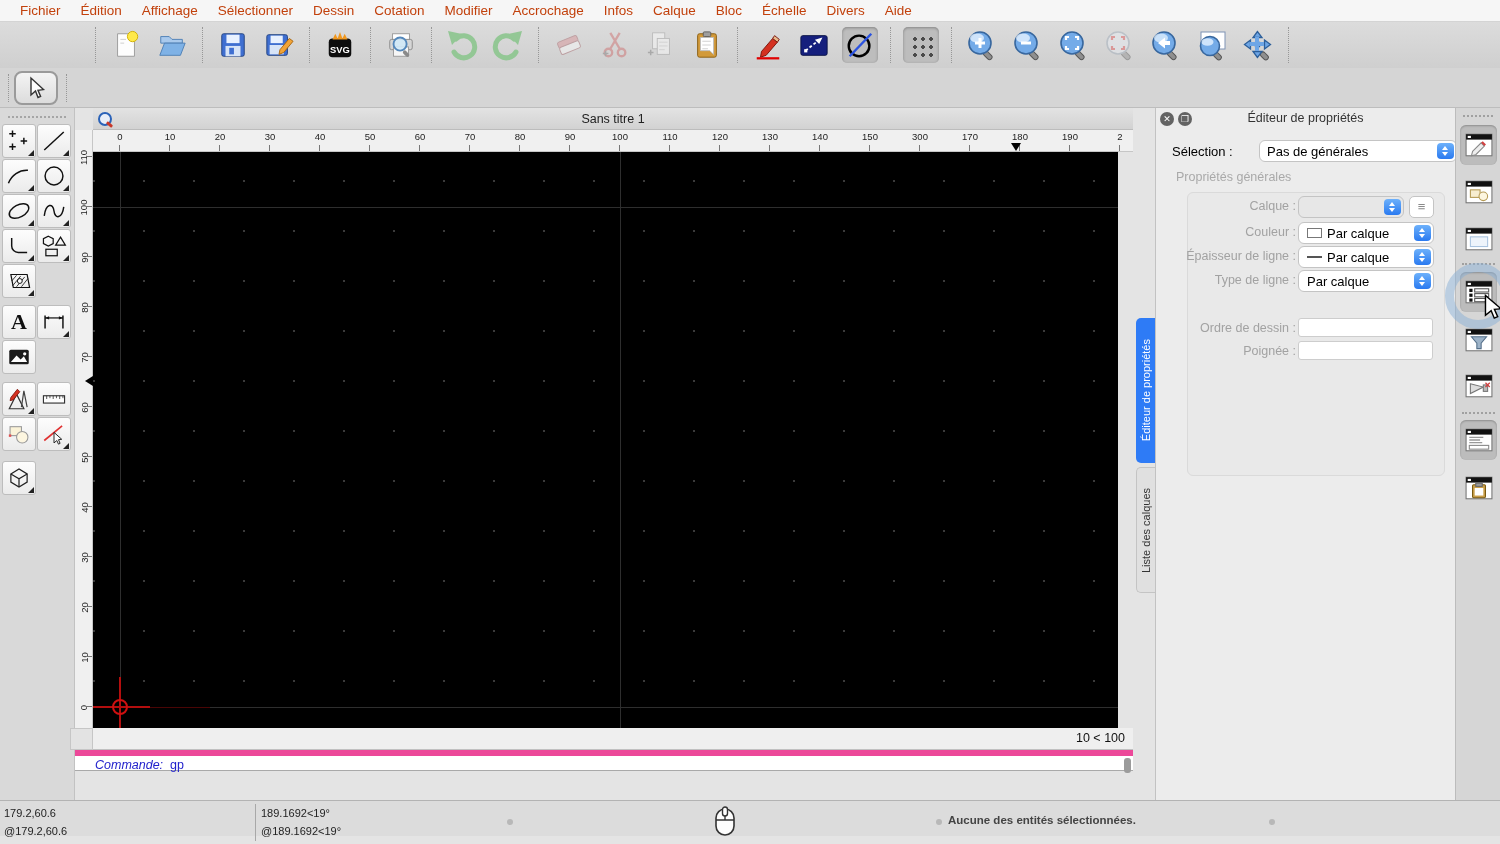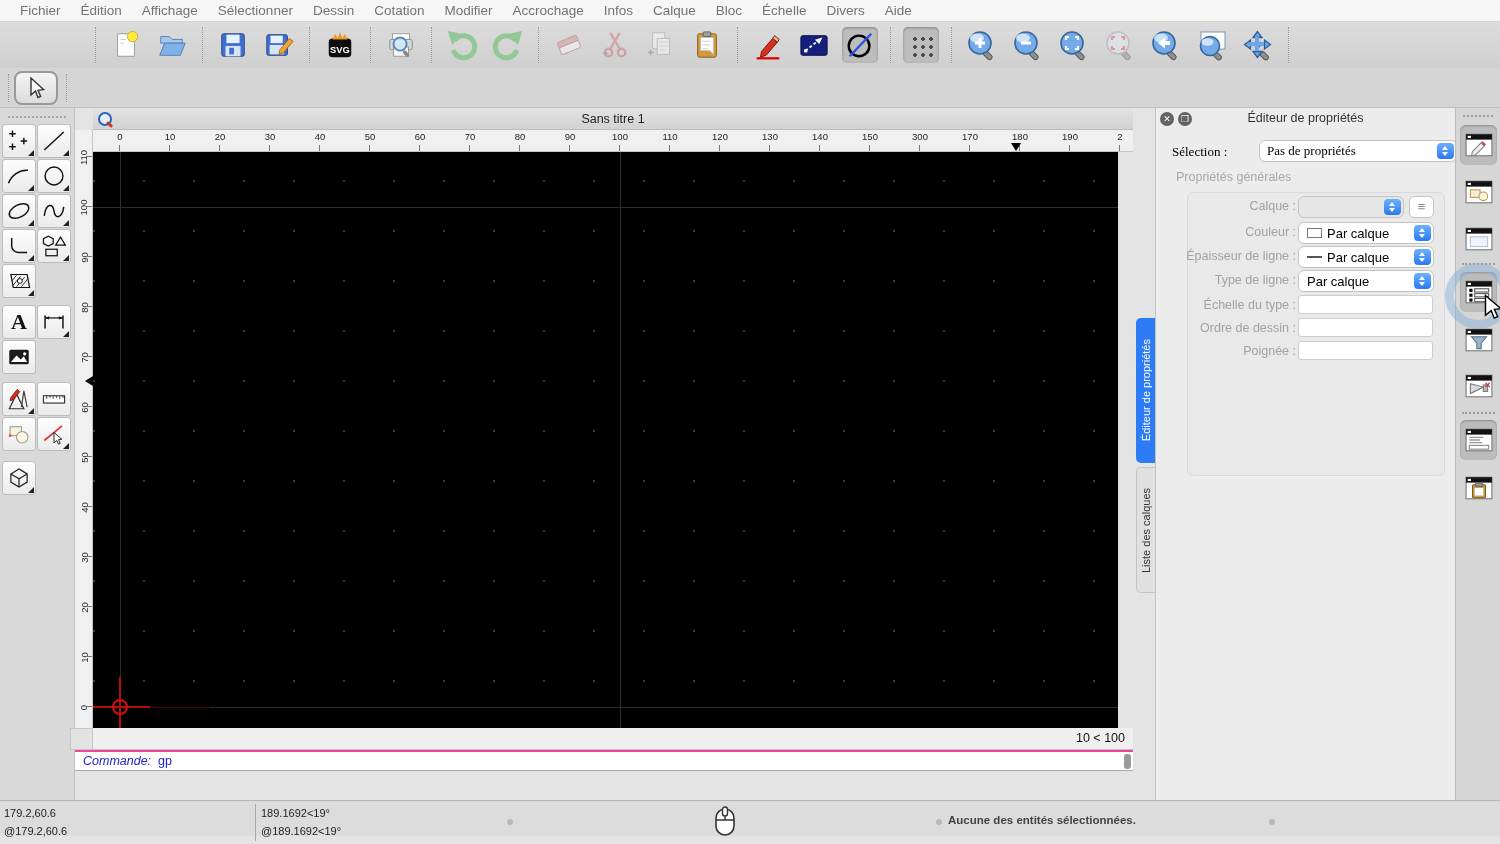--- a/index.html
+++ b/index.html
@@ -1,21 +1,21 @@
 <!DOCTYPE html>
 <html><head>
 <meta charset="utf-8">
 <style>
   * { margin:0; padding:0; box-sizing:border-box; }
   html,body { width:1500px; height:844px; overflow:hidden; }
   body { font-family:"Liberation Sans","DejaVu Sans",sans-serif; background:#e4e4e4; position:relative; font-size:13px; color:#1a1a1a; }
 
   
   .menubar { position:absolute; left:0; top:0; width:1500px; height:22px; background:#f6f6f6; border-bottom:1px solid #d4d4d4; display:flex; align-items:center; padding-left:10px; }
-  .menubar .mitem { padding:0 10px; font-size:13.5px; color:#737373; line-height:22px; }
+  .menubar .mitem { padding:0 10px; font-size:13.5px; color:#c2410c; line-height:22px; }
 
   
   .toolbar { position:absolute; left:0; top:22px; width:1500px; height:46px; background:linear-gradient(#dcdcdc,#cfcfcf); display:flex; align-items:center; padding-left:88px; }
   .tsep { width:0; height:36px; border-left:1px dotted #979797; margin:0 7px; }
   .tbtn { width:36px; height:36px; margin:0 5px; display:flex; align-items:center; justify-content:center; border-radius:5px; position:relative; }
   .tbtn.pressed { background:#bdbdbd; box-shadow:inset 0 1px 3px rgba(0,0,0,.3); }
   .tbtn svg { display:block; }
   .dis { opacity:.45; }
 
   .row2 { position:absolute; left:0; top:68px; width:1500px; height:40px; background:#d5d5d5; border-bottom:1px solid #bdbdbd; }
@@ -59,21 +59,21 @@
   .gline-h { position:absolute; left:0; right:0; height:1px; background:#2e2e2e; }
   .origin { position:absolute; left:27px; top:555px; width:0; height:0; }
   .origin .oc { position:absolute; left:-8px; top:-8px; width:16px; height:16px; border:2px solid #cf1010; border-radius:50%; }
   .origin .oh { position:absolute; left:-30px; top:-1px; width:60px; height:2px; background:#b30e0e; }
   .origin .ov { position:absolute; left:-1px; top:-30px; width:2px; height:60px; background:#b30e0e; }
   .origin .ohd { position:absolute; left:30px; top:0; width:60px; height:1px; background:#4a0505; }
 
   .gridstrip { position:absolute; left:93px; top:620px; width:1040px; height:22px; background:#efefef; border-bottom:1px solid #c0c0c0; font-size:12.5px; color:#111; text-align:right; padding:3px 8px 0 0; }
   .cornerbox { position:absolute; left:70px; top:620px; width:23px; height:22px; background:#e3e3e3; border:1px solid #c6c6c6; }
 
-  .cmdhist { position:absolute; left:75px; top:642px; width:1058px; height:21px; background:#fff; border-top:2px solid #ec4899; border-bottom:1px solid #a9a9a9; font-size:12.5px; padding:2px 0 0 8px; }
+  .cmdhist { position:absolute; left:75px; top:642px; width:1058px; height:21px; background:#fff; border-top:6px solid #ec4899; border-bottom:1px solid #a9a9a9; font-size:12.5px; padding:2px 0 0 20px; }
   .cmdhist .clab { color:#2222cc; font-style:italic; }
   .cmdhist .cval { color:#2222cc; }
   .thumb { position:absolute; right:2px; top:2px; width:7px; height:15px; background:#9b9b9b; border-radius:3px; }
 
   .cmdline { position:absolute; left:75px; top:666px; width:1058px; height:26px; background:#fff; border:1px solid #a9a9a9; display:flex; align-items:center; padding-left:7px; font-size:12.5px; }
   .cmdinput { flex:1; border:none; outline:none; font:inherit; background:transparent; margin-left:4px; height:20px; }
   .cmdwinbtn { position:absolute; right:4px; top:4px; width:24px; height:18px; border:1px solid #8c8c8c; border-radius:3px; background:linear-gradient(#fcfcfc,#dedede); display:flex; align-items:center; justify-content:center; }
   .cmdwinbtn .wg { width:12px; height:9px; border:1px solid #333; border-top:3px solid #333; background:#fff; }
 
   
@@ -84,21 +84,21 @@
   .vtab.plain { top:359px; height:126px; background:#e0e0e0; border:1px solid #c4c4c4; border-right:none; }
   .vtab.plain .vt { color:#333; }
 
   
   .rpanel { position:absolute; left:1155px; top:0; width:300px; height:692px; background:#ececec; border-left:1px solid #c2c2c2; }
   .rphead { position:absolute; left:0; top:0; right:0; height:22px; }
   .rphead .ttl { position:absolute; left:0; right:0; top:3px; text-align:center; font-size:12.5px; color:#333; }
   .cbtn { position:absolute; top:4px; width:14px; height:14px; border-radius:50%; background:#636363; color:#fff; font-size:9px; line-height:14px; text-align:center; }
   .cbtn.x { left:4px; }
   .cbtn.f { left:22px; }
-  .selrow { position:absolute; left:16px; top:36px; font-size:13px; color:#000;font-family:Liberation Serif, serif; }
+  .selrow { position:absolute; left:16px; top:36px; font-size:13px; color:#000; }
   .combo { position:relative; height:22px; background:#fff; border:1px solid #c4c4c4; border-radius:6px; display:flex; align-items:center; padding:0 22px 0 7px; font-size:13px; color:#000; }
   .combo.gray { background:#e7e7e7; }
   .stepper { position:absolute; right:2px; top:2px; width:17px; height:16px; border-radius:4px; background:linear-gradient(#6db1fb,#2a7af0); }
   .stepper::before { content:''; position:absolute; left:5px; top:3px; border-left:3.5px solid transparent; border-right:3.5px solid transparent; border-bottom:4px solid #fff; }
   .stepper::after { content:''; position:absolute; left:5px; bottom:3px; border-left:3.5px solid transparent; border-right:3.5px solid transparent; border-top:4px solid #fff; }
   .sel-combo { position:absolute; left:87px; top:-4px; width:198px; }
   .grptitle { position:absolute; left:20px; top:62px; font-size:12.5px; color:#a9a9a9; }
   .grpbox { position:absolute; left:31px; top:84px; width:258px; height:284px; background:#e9e9e9; border:1px solid #dadada; border-radius:6px; }
   .prow { position:absolute; left:0; width:300px; height:22px; }
   .plab { position:absolute; left:0; width:140px; text-align:right; font-size:12.5px; color:#a2a2a2; top:3px; }
@@ -556,21 +556,21 @@
 
   <div class="rpanel">
     <div class="rphead">
       <span class="cbtn x">✕</span>
       <span class="cbtn f">❐</span>
       <span class="ttl">Éditeur de propriétés</span>
     </div>
     <div class="selrow">
       <span>Sélection :</span>
       <span class="combo sel-combo">
-        <span>Pas de propriétés</span>
+        <span>Pas de générales</span>
         <span class="stepper"></span>
       </span>
     </div>
     <div class="grptitle">Propriétés générales</div>
     <div class="grpbox"></div>
 
     <div class="prow" style="top:88px">
       <span class="plab">Calque :</span>
       <span class="pfield combo gray" style="width:106px">
         <span></span>
@@ -593,24 +593,20 @@
         <span>Par calque</span>
         <span class="stepper"></span>
       </span>
     </div>
     <div class="prow" style="top:162px">
       <span class="plab">Type de ligne :</span>
       <span class="pfield combo" style="width:136px">
         <span>Par calque</span>
         <span class="stepper"></span>
       </span>
-    </div>
-    <div class="prow" style="top:187px">
-      <span class="plab">Échelle du type :</span>
-      <input class="pfield pinput" style="left: 142px;" value="">
     </div>
     <div class="prow" style="top:210px">
       <span class="plab">Ordre de dessin :</span>
       <input class="pfield pinput" style="left: 142px;" value="">
     </div>
     <div class="prow" style="top:233px">
       <span class="plab">Poignée :</span>
       <input class="pfield pinput" style="left: 142px;" value="">
     </div>
   </div>

